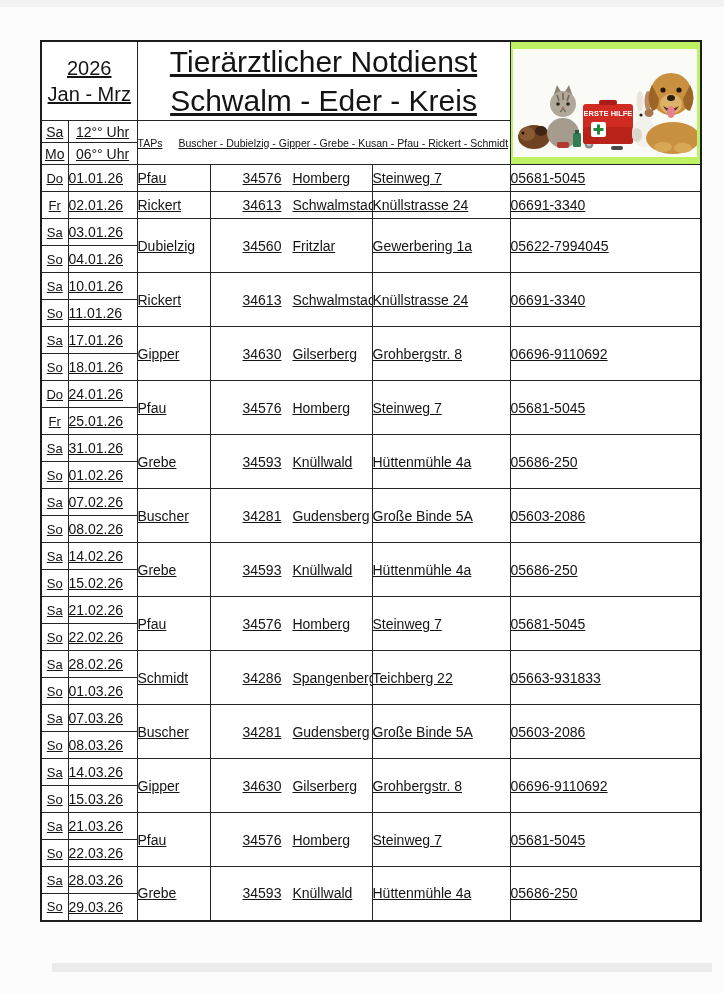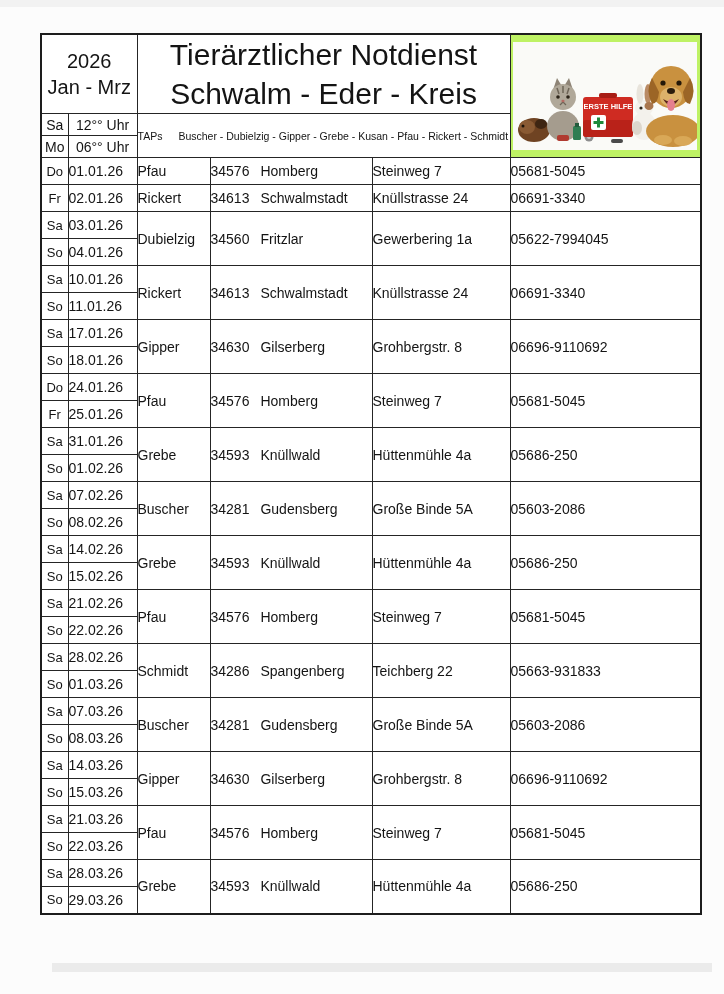--- a/index.html
+++ b/index.html
@@ -13,21 +13,21 @@
     overflow: hidden;
   }
   .page-edge-top {
     position: absolute; top: 0; left: 0; width: 724px; height: 7px;
     background: #f2f2f2;
   }
   .page-edge-bottom {
     position: absolute; top: 963px; left: 52px; width: 660px; height: 9px;
     background: #ebebeb;
   }
-  .sheet { position: absolute; left: 40px; top: 33px; }
+  .sheet { position: absolute; left: 40px; top: 40px; text-decoration: underline; }
 
   table.roster {
     border-collapse: collapse;
     table-layout: fixed;
     width: 660px;
     background: #ffffff;
     border: 2px solid #1d1d1d;
   }
   table.roster td {
     border: 1.5px solid #252525;
@@ -53,21 +53,21 @@
   .taps-label { margin-right: 16px; }
   td.logo-cell { padding: 2px; background: #bef264; }
   td.logo-cell svg { display: block; margin: 0 auto; }
 
   tr.data-row { height: 27px; }
   td.c-day  { text-align: center; font-size: 13px; margin-top: 24px; }
   td.c-date { text-align: left; font-size: 14px; }
   td.c-name, td.c-plzcity, td.c-street, td.c-phone {
     font-size: 14px; padding-left: 5px; white-space: nowrap;
   }
-  span.plz { margin-right: 11px; }
+  span.plz { margin-right: 11px; padding-left: 32px; }
   td.split-b { border-bottom: 1px solid #c6c6c6; }
   td.split-t { border-top: 1px solid #c6c6c6; }
 </style>
 </head>
 <body>
 
 <div class="page-edge-top"></div>
 <div class="page-edge-bottom"></div>
 
 <div class="sheet">

